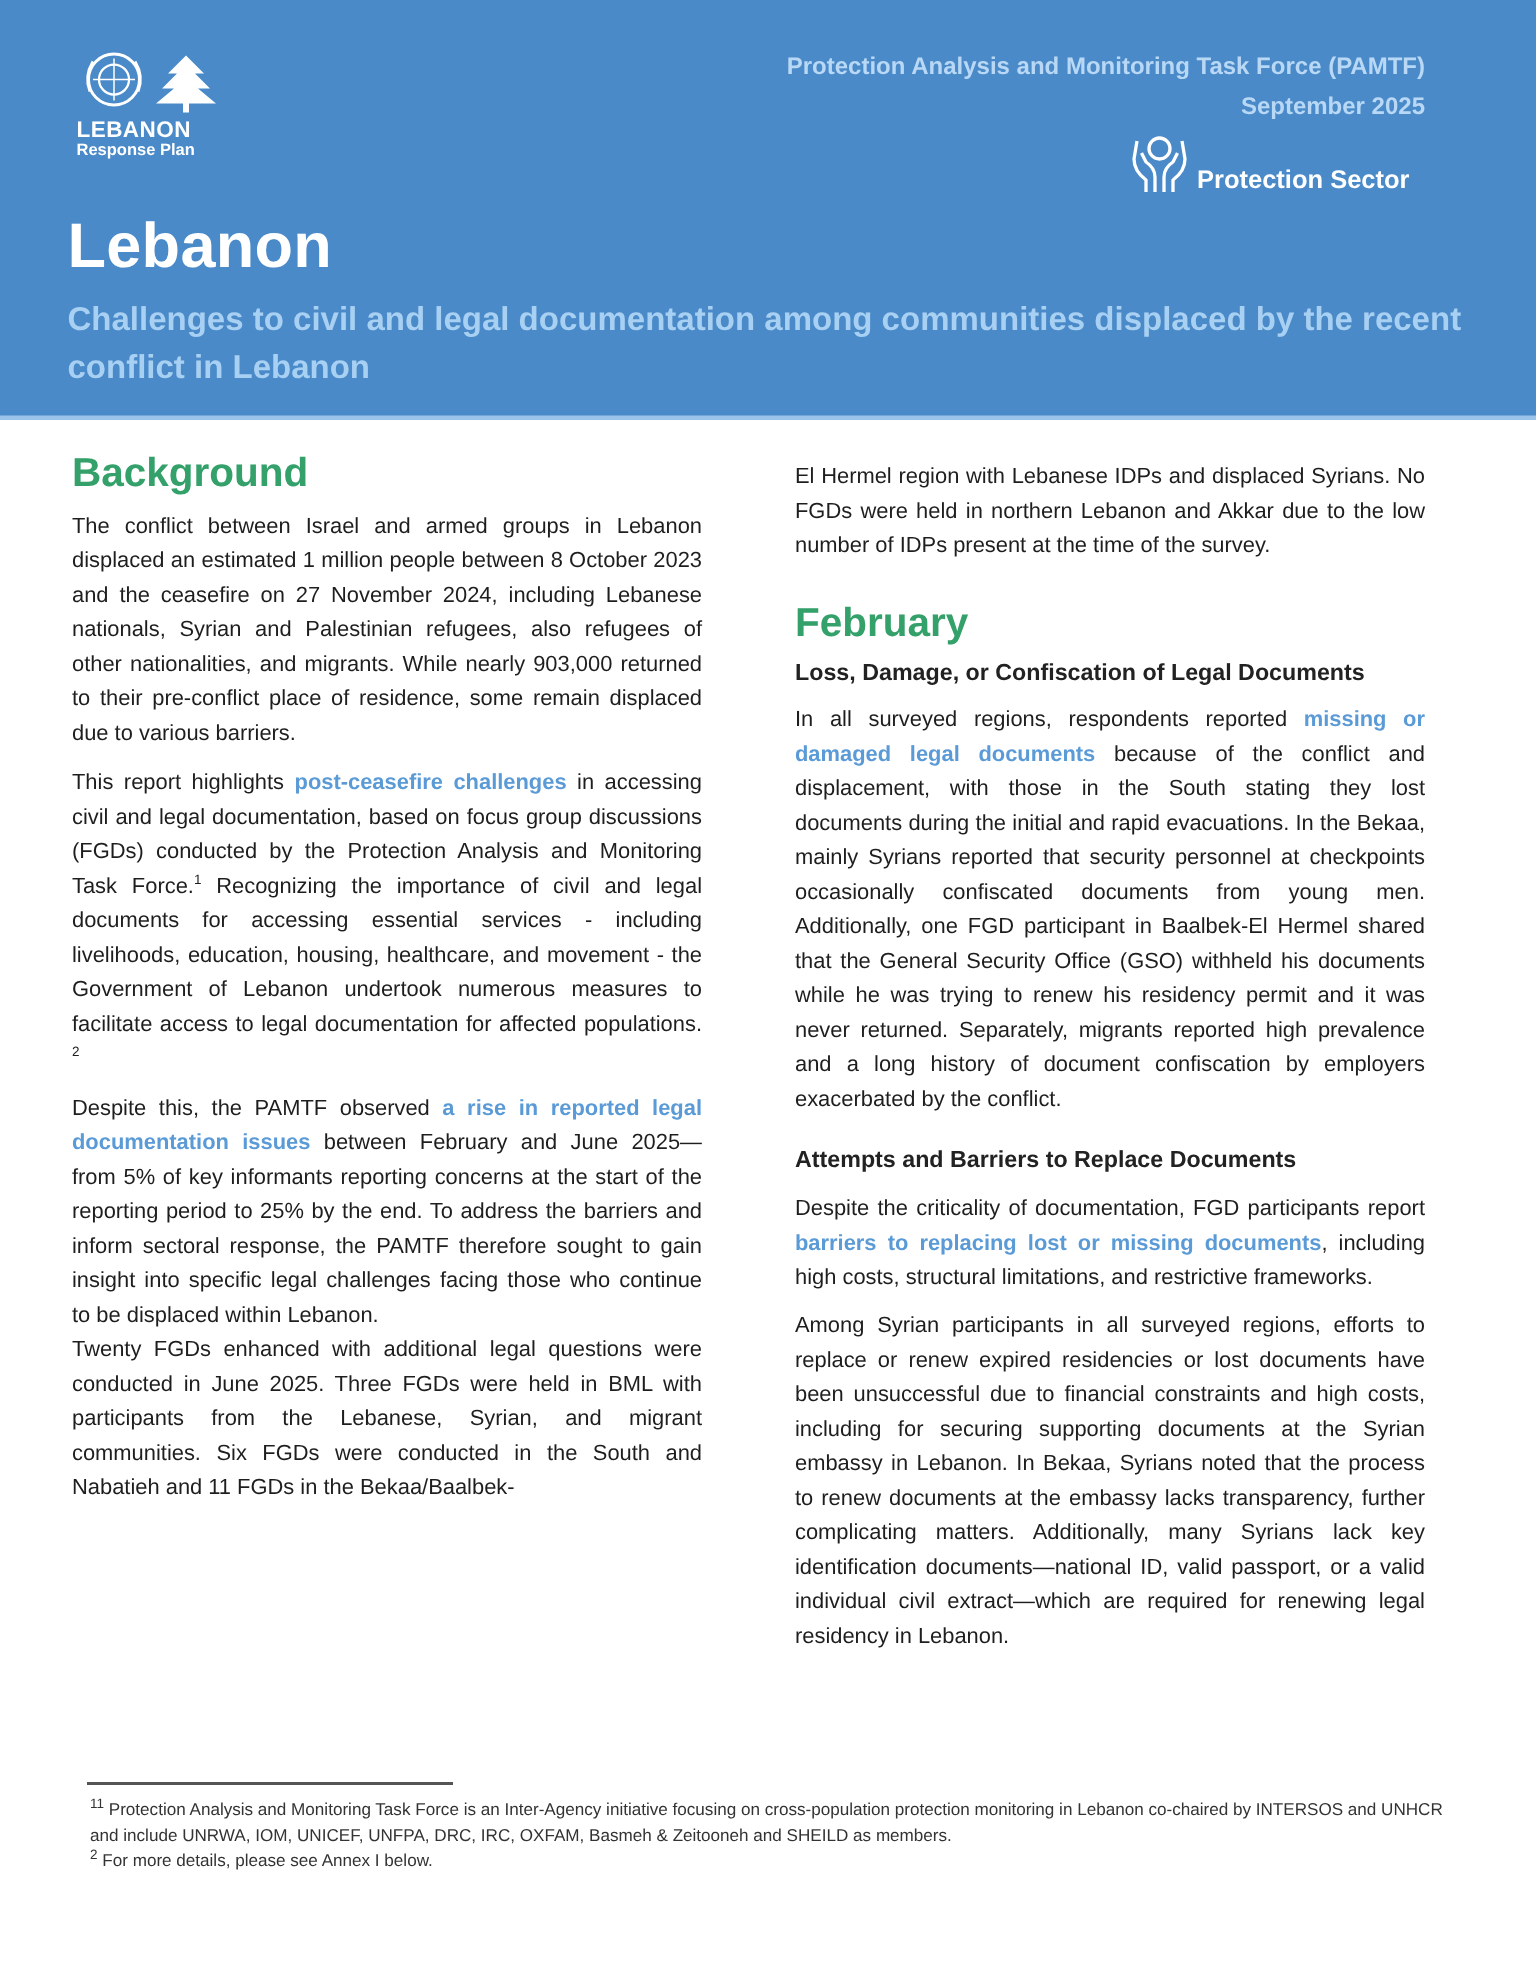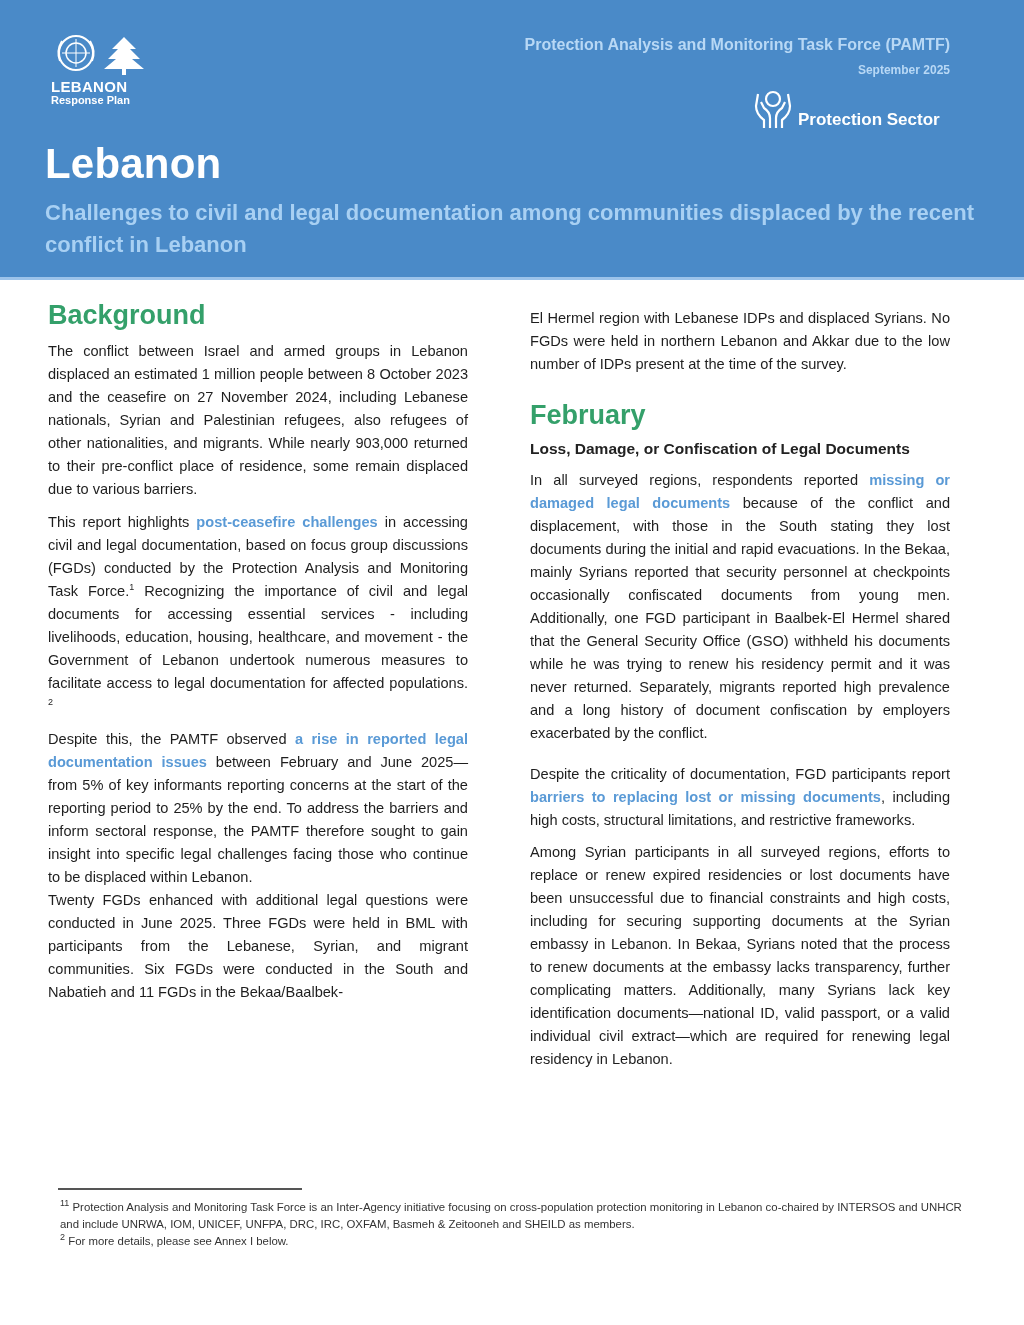--- a/index.html
+++ b/index.html
@@ -10,21 +10,21 @@
     .header {
       position: absolute; left: 0; top: 0; width: 1024px; height: 277px;
       background: #4a8ac8;
       border-bottom: 3px solid #9cc3ea;
     }
     .logo { position: absolute; left: 50px; top: 33px; width: 100px; height: 80px; color: #fff; }
     .logo svg { display: block; }
     .logo-text1 { position: absolute; left: 1px; top: 45px; font-size: 15px; font-weight: bold; letter-spacing: 0.3px; color: #fff; }
     .logo-text2 { position: absolute; left: 1px; top: 61px; font-size: 11px; font-weight: bold; color: #fff; white-space: nowrap; }
     .org { position: absolute; right: 74px; top: 36px; font-size: 16px; font-weight: bold; color: #b8d8f5; text-align: left; white-space: nowrap; }
-    .date { position: absolute; right: 74px; top: 63px; font-size: 12px; font-weight: bold; color: #b8d8f5; text-align: right; }
+    .date { position: absolute; right: 74px; top: 63px; font-size: 16px; font-weight: bold; color: #b8d8f5; text-align: right; }
     .sector { position: absolute; left: 752px; top: 88px; height: 42px; }
     .sector-icon { position: absolute; left: 0; top: 0; }
     .sector-label { position: absolute; left: 46px; top: 22px; font-size: 17px; font-weight: bold; color: #fff; white-space: nowrap; }
     .title { position: absolute; left: 45px; top: 140px; font-size: 42px; font-weight: bold; color: #fff; letter-spacing: 0.2px; }
     .subtitle { position: absolute; left: 45px; top: 197px; width: 940px; font-size: 22px; font-weight: bold; color: #a8d0f3; line-height: 32px; }
 
     .col { position: absolute; top: 300px; width: 420px; font-size: 14.6px; line-height: 23px; text-align: justify; color: #1e1e1e; }
     .col-left { left: 48px; }
     .col-right { left: 530px; }
     h2 { margin: 0; font-size: 27px; font-weight: bold; color: #34a06a; line-height: 30px; }
@@ -77,20 +77,21 @@
   <p><span>Despite this, the PAMTF observed </span><span class="hl">a rise in reported legal documentation issues</span><span> between February and June 2025—from 5% of key informants reporting concerns at the start of the reporting period to 25% by the end. To address the barriers and inform sectoral response, the PAMTF therefore sought to gain insight into specific legal challenges facing those who continue to be displaced within Lebanon.</span></p>
 
   <p>Twenty FGDs enhanced with additional legal questions were conducted in June 2025. Three FGDs were held in BML with participants from the Lebanese, Syrian, and migrant communities. Six FGDs were conducted in the South and Nabatieh and 11 FGDs in the Bekaa/Baalbek-</p>
 </div>
 
 <div class="col col-right" style="top:307px;">
   <p style="margin-bottom:24px;">El Hermel region with Lebanese IDPs and displaced Syrians. No FGDs were held in northern Lebanon and Akkar due to the low number of IDPs present at the time of the survey.</p>
   <h2 style="margin-bottom:8px;">February</h2>
   <h3 style="margin-bottom:9px;">Loss, Damage, or Confiscation of Legal Documents</h3>
   <p style="margin-bottom:18px;"><span>In all surveyed regions, respondents reported </span><span class="hl">missing or damaged legal documents</span><span> because of the conflict and displacement, with those in the South stating they lost documents during the initial and rapid evacuations. In the Bekaa, mainly Syrians reported that security personnel at checkpoints occasionally confiscated documents from young men. Additionally, one FGD participant in Baalbek-El Hermel shared that the General Security Office (GSO) withheld his documents while he was trying to renew his residency permit and it was never returned. Separately, migrants reported high prevalence and a long history of document confiscation by employers exacerbated by the conflict.</span></p>
+  <h3 style="margin-bottom:10px;">Attempts and Barriers to Replace Documents</h3>
   <p style="margin-bottom:9px;"><span>Despite the criticality of documentation, FGD participants report </span><span class="hl">barriers to replacing lost or missing documents</span><span>, including high costs, structural limitations, and restrictive frameworks.</span></p>
   <p>Among Syrian participants in all surveyed regions, efforts to replace or renew expired residencies or lost documents have been unsuccessful due to financial constraints and high costs, including for securing supporting documents at the Syrian embassy in Lebanon. In Bekaa, Syrians noted that the process to renew documents at the embassy lacks transparency, further complicating matters. Additionally, many Syrians lack key identification documents—national ID, valid passport, or a valid individual civil extract—which are required for renewing legal residency in Lebanon.</p>
 </div>
 
 <div class="fn-rule"></div>
 <div class="footnotes">
   <div><sup>11</sup><span> Protection Analysis and Monitoring Task Force is an Inter-Agency initiative focusing on cross-population protection monitoring in Lebanon co-chaired by INTERSOS and UNHCR and include UNRWA, IOM, UNICEF, UNFPA, DRC, IRC, OXFAM, Basmeh &amp; Zeitooneh and SHEILD as members.</span></div>
   <div><sup>2</sup><span> For more details, please see Annex I below.</span></div>
 </div>
 

